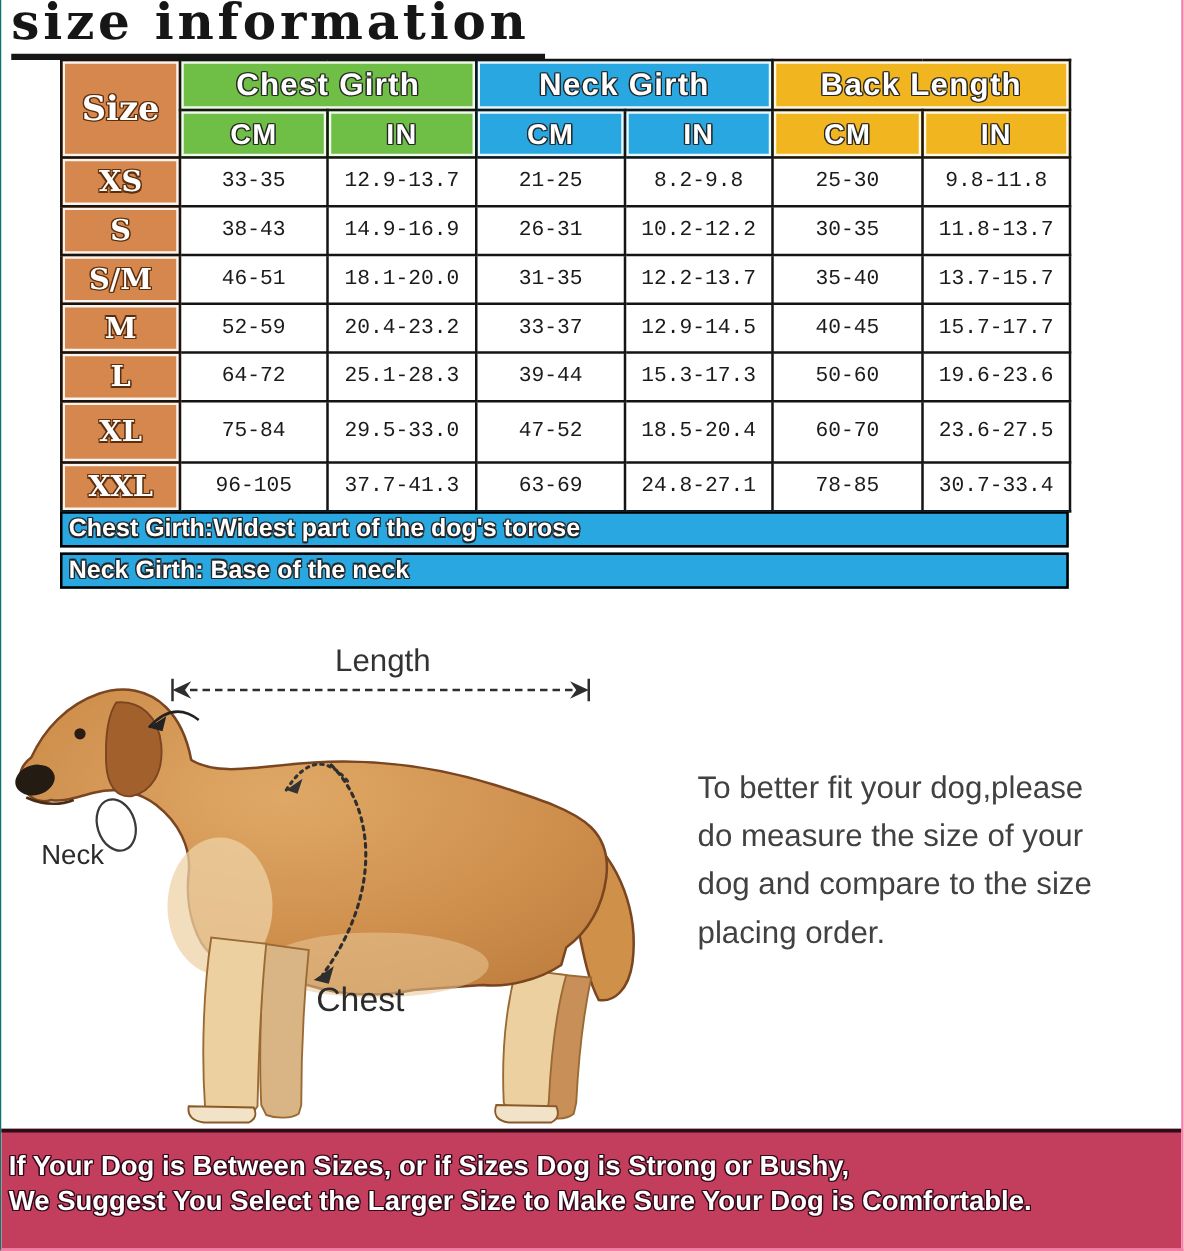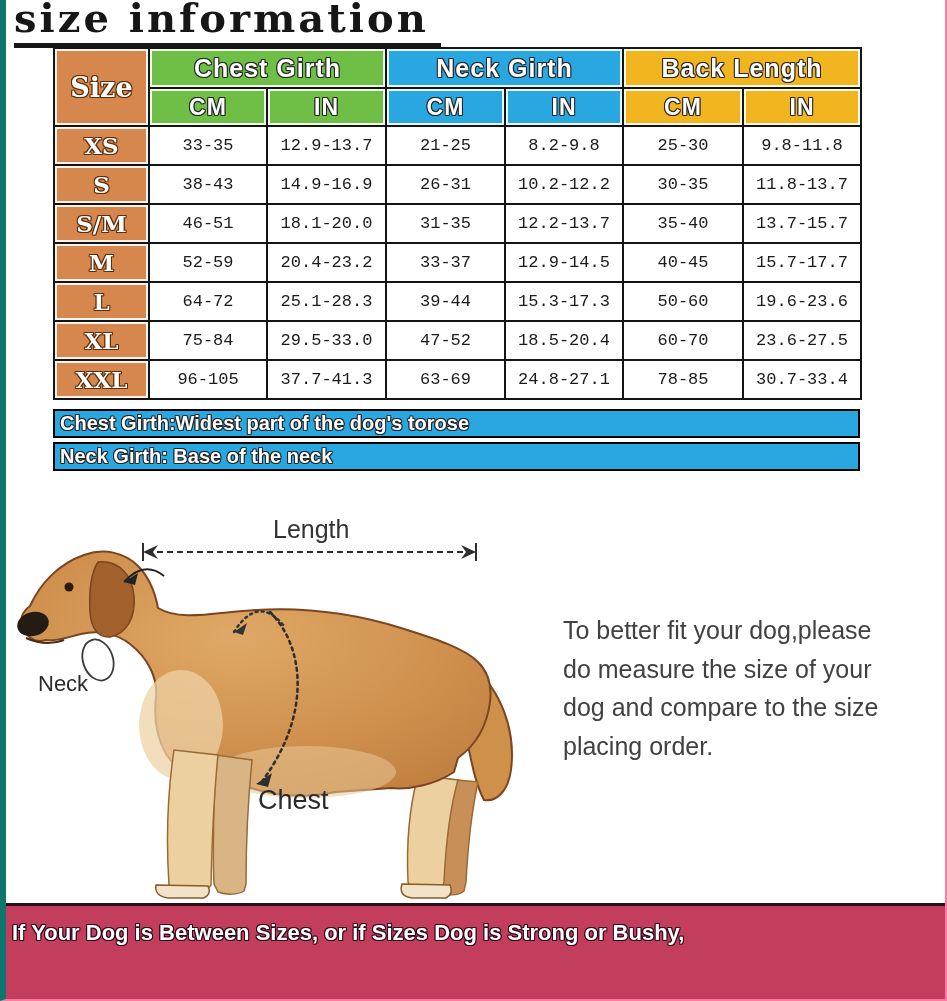--- a/index.html
+++ b/index.html
@@ -1,19 +1,19 @@
 <!DOCTYPE html>
 <html><head>
 <meta charset="utf-8">
 <style>
   html,body { margin:0; padding:0; background:#ffffff; }
   .page {
     position:relative; width:947px; height:1001px; background:#fff;
     box-sizing:border-box; overflow:hidden;
-    border-left:6px solid #0f766e; border-right:2px solid #fb7ba6; border-bottom:2px solid #fb7ba6;
+    border-left:1px solid #0f766e; border-right:2px solid #fb7ba6; border-bottom:2px solid #fb7ba6;
     font-family:"Liberation Sans", sans-serif;
   }
   
   .title {
     position:absolute; left:8px; top:-7px;
     font-family:"DejaVu Serif", serif; font-weight:bold;
     font-size:40px; letter-spacing:3px; color:#161616;
     line-height:50px; border-bottom:5px solid #161616; padding:0 12px 0 0;
   }
   
@@ -141,21 +141,21 @@
       </tr>
       <tr style="height:39px">
         <th class="row-size ow2">L</th>
         <td class="cell">64-72</td>
         <td class="cell">25.1-28.3</td>
         <td class="cell">39-44</td>
         <td class="cell">15.3-17.3</td>
         <td class="cell">50-60</td>
         <td class="cell">19.6-23.6</td>
       </tr>
-      <tr style="height:39px">
+      <tr style="height:49px">
         <th class="row-size ow2">XL</th>
         <td class="cell">75-84</td>
         <td class="cell">29.5-33.0</td>
         <td class="cell">47-52</td>
         <td class="cell">18.5-20.4</td>
         <td class="cell">60-70</td>
         <td class="cell">23.6-27.5</td>
       </tr>
       <tr style="height:39px">
         <th class="row-size ow2">XXL</th>
@@ -245,15 +245,16 @@
 
   <div class="advice">
     <div>To better fit your dog,please</div>
     <div>do measure the size of your</div>
     <div>dog and compare to the size</div>
     <div>placing order.</div>
   </div>
 
   <div class="footer">
     <div class="footer-line ow3">If Your Dog is Between Sizes, or if Sizes Dog is Strong or Bushy,</div>
+    <div class="footer-line ow3">We Suggest You Select the Larger Size to Make Sure Your Dog is Comfortable.</div>
   </div>
 
 </div>
 
 </body></html>

